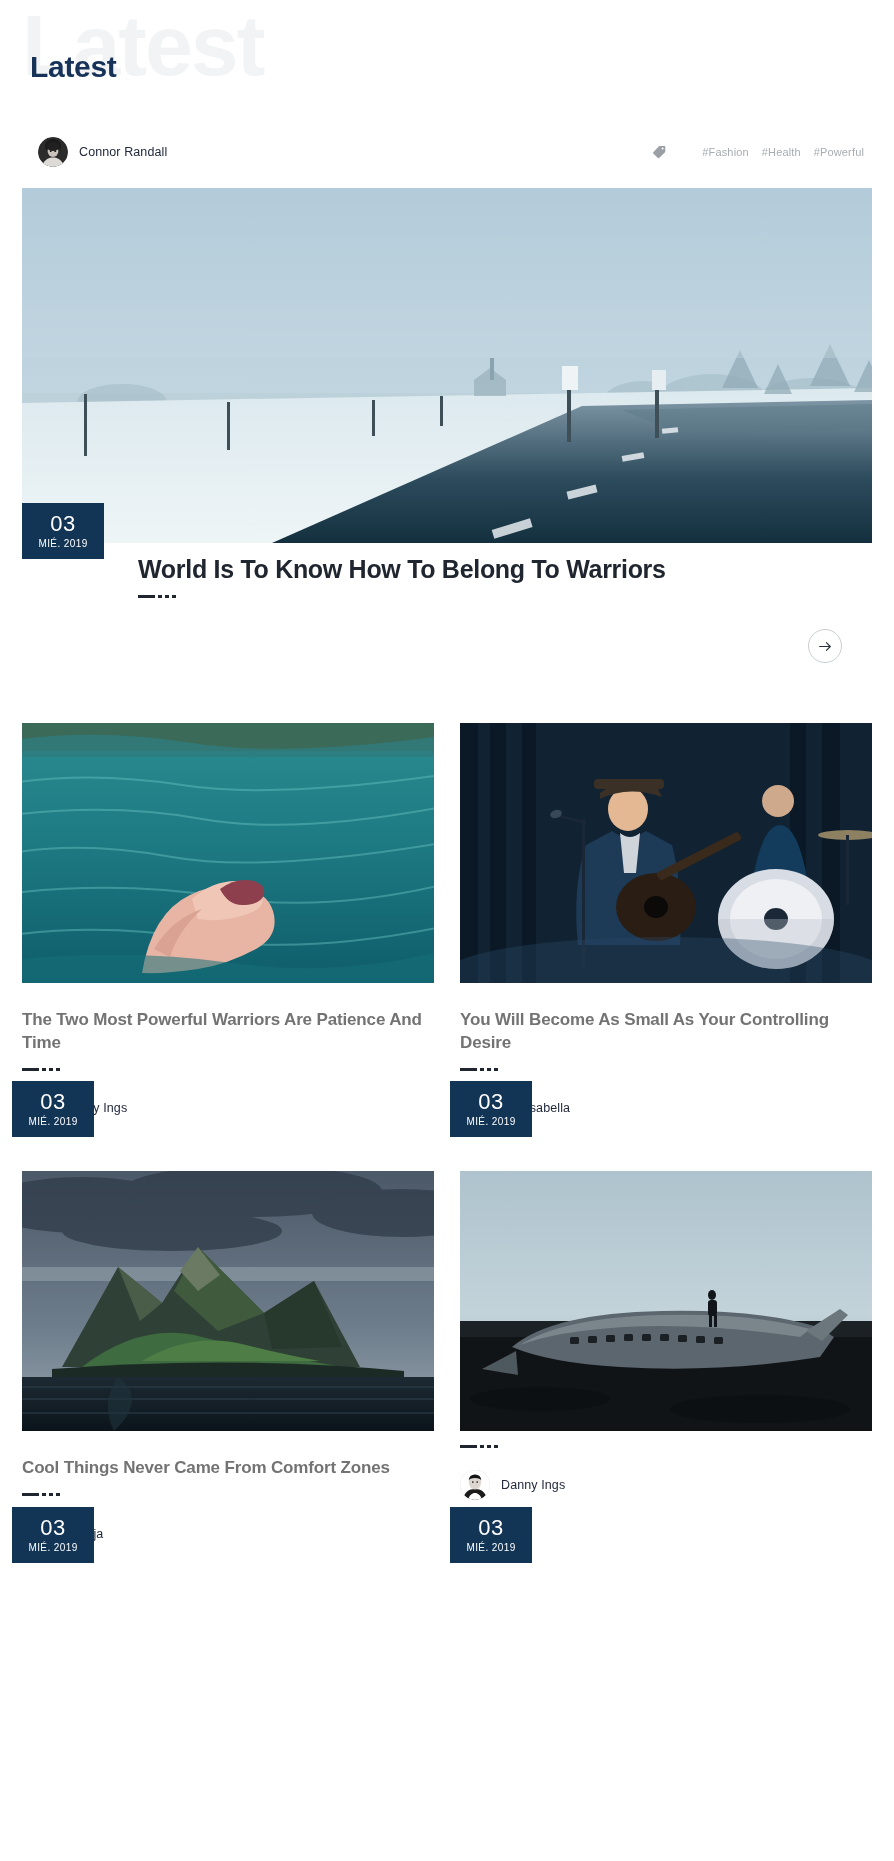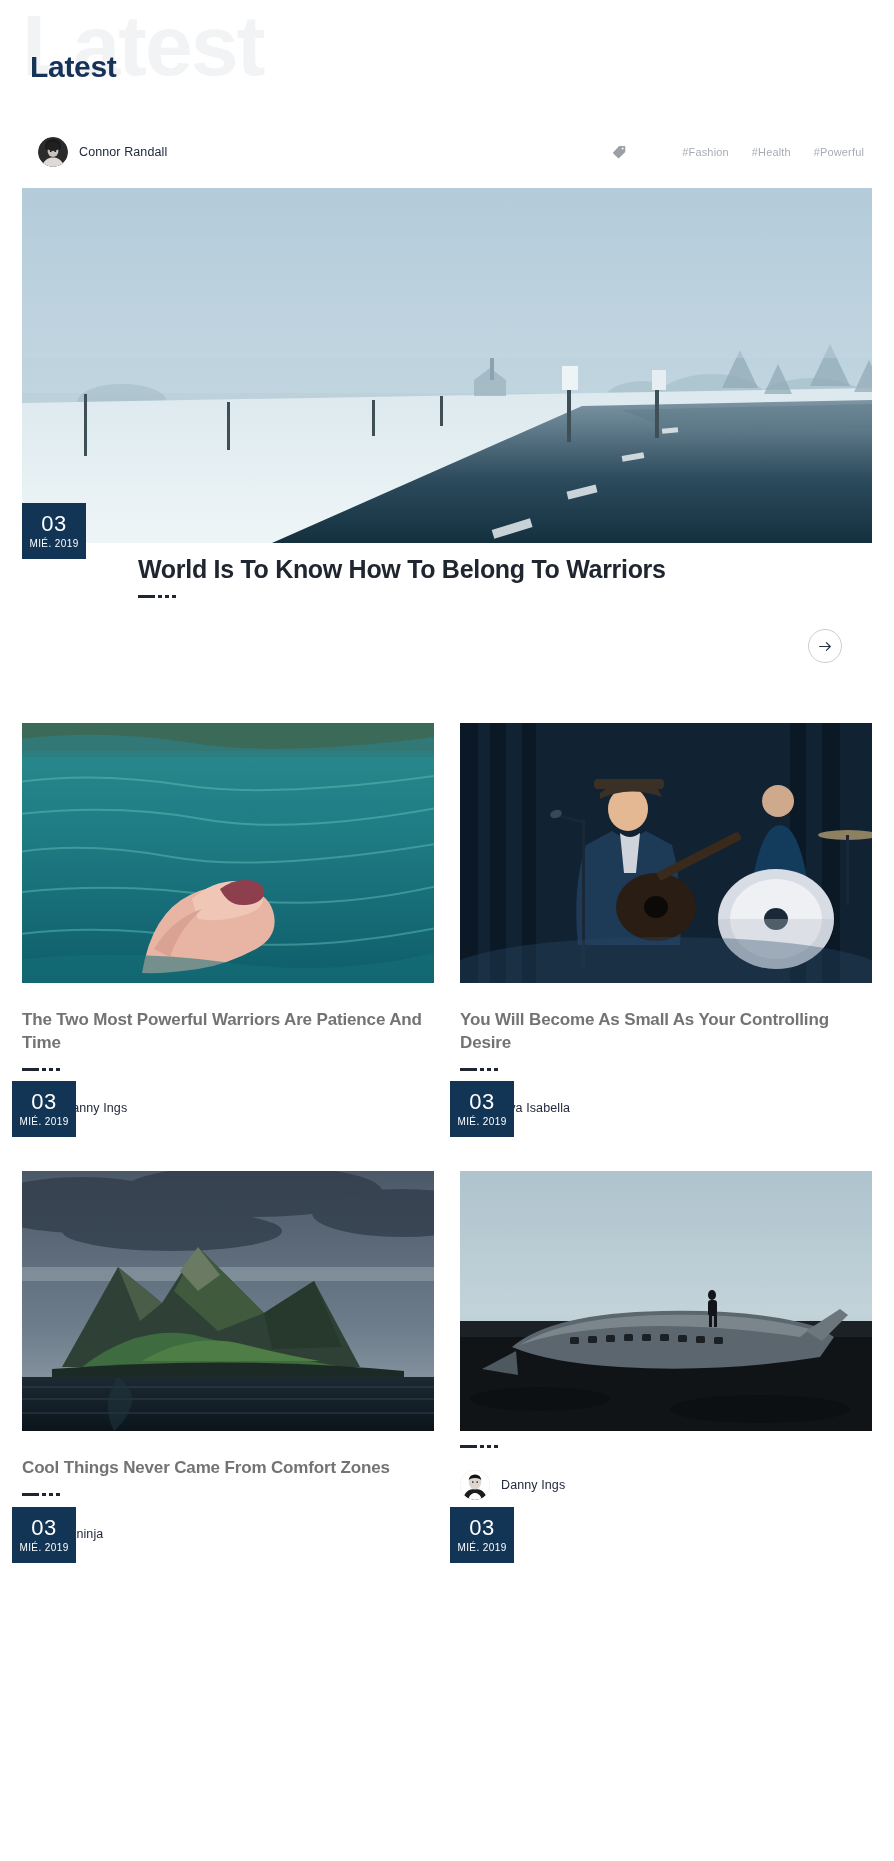--- a/index.html
+++ b/index.html
@@ -58,21 +58,21 @@
     background: #d8d8d8;
     position: relative;
   }
   .avatar svg { display: block; width: 100%; height: 100%; }
   .author-name {
     font-size: 12.5px;
     font-weight: 400;
     color: #21293c;
     letter-spacing: 0.1px;
   }
-  .tag-group { display: flex; align-items: center; gap: 23px; }
+  .tag-group { display: flex; align-items: center; gap: 13px; }
   .tag-icon { width: 14px; height: 14px; color: #9aa0a6; display: block; }
   .tag-icon svg { display: block; }
   .tag-link {
     font-size: 11px;
     color: #a7acb3;
     letter-spacing: 0.15px;
     text-decoration: none;
   }
   .tag-spacer { width: 10px; }
 
@@ -97,21 +97,21 @@
     margin-left: 22px;
     width: 828px;
     display: flex;
     align-items: flex-start;
   }
   .date-badge {
     position: absolute;
     background: #123455;
     color: #ffffff;
     text-align: center;
-    width: 64px;
+    width: 82px;
     padding: 9px 0 10px 0;
     z-index: 4;
   }
   .date-badge .d-day {
     font-size: 22px;
     font-weight: 400;
     line-height: 1.05;
     letter-spacing: 0.5px;
   }
   .date-badge .d-sub {

